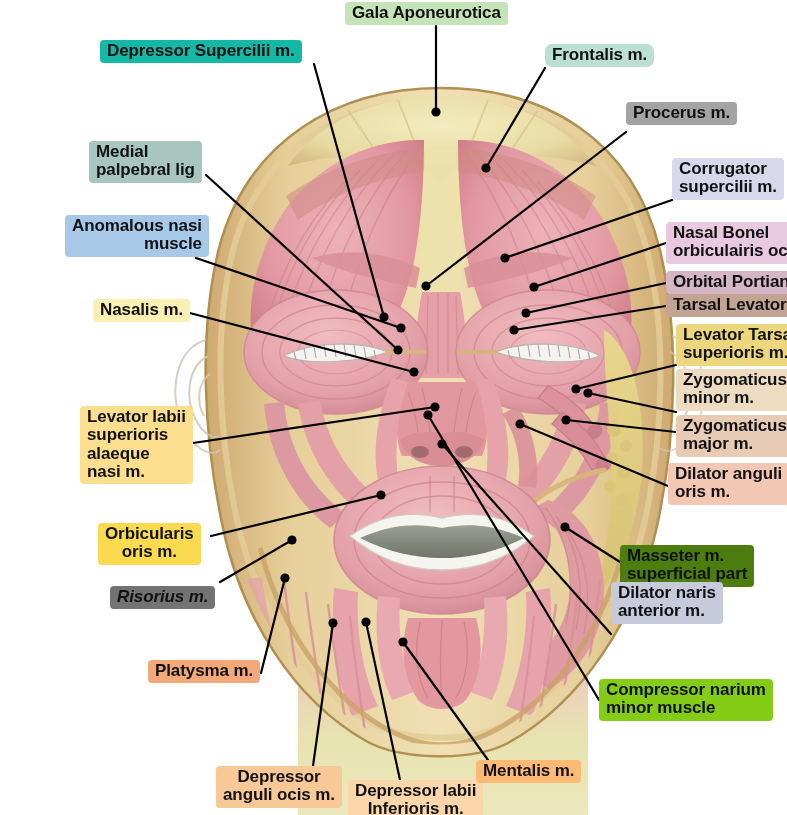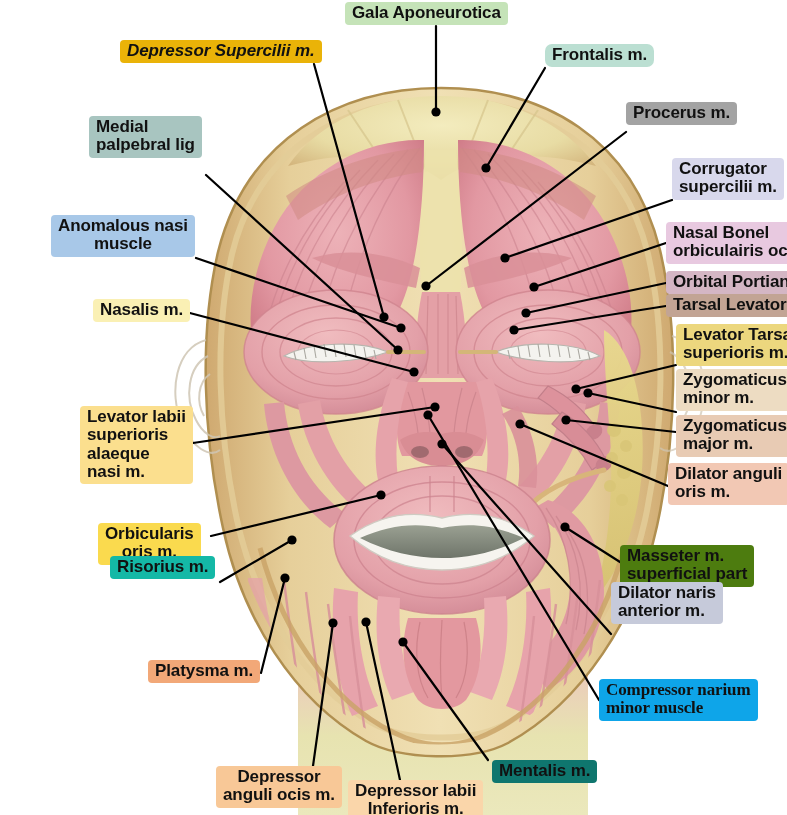--- a/index.html
+++ b/index.html
@@ -379,56 +379,56 @@
       <polyline points="265,766 285,623" fill="none" stroke="#000000" stroke-width="2.2" stroke-linejoin="round" stroke-linecap="round"></polyline>
       <circle cx="285" cy="623" r="4.6" fill="#000000"></circle>
       <polyline points="352,780 318,622" fill="none" stroke="#000000" stroke-width="2.2" stroke-linejoin="round" stroke-linecap="round"></polyline>
       <circle cx="318" cy="622" r="4.6" fill="#000000"></circle>
       <polyline points="440,760 355,642" fill="none" stroke="#000000" stroke-width="2.2" stroke-linejoin="round" stroke-linecap="round"></polyline>
       <circle cx="355" cy="642" r="4.6" fill="#000000"></circle>
     </svg>
 
   <div id="labels-layer">
       <div class="label ctr" style="left: 297px; top: 2px; background: rgb(197, 227, 184);">Gala Aponeurotica</div>
-      <div class="label" style="left: 72px; top: 40px; background: #eab308; font-style: italic;">Depressor Supercilii m.</div>
+      <div class="label" style="left: 52px; top: 40px; background: #14b8a6;">Depressor Supercilii m.</div>
       <div class="label" style="left: 497px; top: 44px; background: rgb(187, 223, 210); border-radius: 7px;">Frontalis m.</div>
       <div class="label" style="left: 578px; top: 102px; background: #a3a3a3;">Procerus m.</div>
       <div class="label" style="left: 624px; top: 158px; background: rgb(216, 216, 236);">Corrugator
 supercilii m.</div>
-      <div class="label" style="left: 41px; top: 116px; background: rgb(168, 197, 192);">Medial
+      <div class="label" style="left: 41px; top: 141px; background: rgb(168, 197, 192);">Medial
 palpebral lig</div>
       <div class="label" style="left: 618px; top: 222px; background: rgb(232, 201, 224);">Nasal Bonel
 orbiculairis oculi m.</div>
       <div class="label" style="left: 618px; top: 271px; background: rgb(212, 182, 196);">Orbital Portian</div>
       <div class="label" style="left: 618px; top: 294px; background: rgb(194, 164, 148);">Tarsal Levator</div>
-      <div class="label ctr" style="left: 3px; top: 215px; background: rgb(168, 200, 232);">Anomalous nasi
+      <div class="label ctr" style="left: 17px; top: 215px; background: rgb(168, 200, 232); text-align: right;">Anomalous nasi
 muscle</div>
       <div class="label" style="left: 45px; top: 299px; background: rgb(250, 240, 180);">Nasalis m.</div>
       <div class="label" style="left: 628px; top: 324px; background: rgb(236, 215, 126);">Levator Tarsal
 superioris m.</div>
       <div class="label" style="left: 628px; top: 369px; background: rgb(237, 220, 194);">Zygomaticus
 minor m.</div>
       <div class="label" style="left: 628px; top: 415px; background: rgb(232, 203, 180);">Zygomaticus
 major m.</div>
       <div class="label" style="left: 620px; top: 463px; background: rgb(242, 200, 180);">Dilator anguli
 oris m.</div>
       <div class="label" style="left: 32px; top: 406px; background: rgb(251, 223, 142);">Levator labii
 superioris
 alaeque
 nasi m.</div>
       <div class="label ctr" style="left: 50px; top: 523px; background: rgb(250, 218, 78);">Orbicularis
 oris m.</div>
-      <div class="label" style="left: 62px; top: 556px; background: #14b8a6;">Risorius m.</div>
+      <div class="label" style="left: 62px; top: 586px; background: #737373; font-style: italic;">Risorius m.</div>
       <div class="label" style="left: 572px; top: 545px; background: #4d7c0f;">Masseter m.
 superficial part</div>
       <div class="label" style="left: 563px; top: 582px; background: rgb(198, 202, 218);">Dilator naris
 anterior m.</div>
-      <div class="label" style="left: 551px; top: 679px; background: #0ea5e9; font-family: Liberation Serif, serif;">Compressor narium
+      <div class="label" style="left: 551px; top: 679px; background: #84cc16;">Compressor narium
 minor muscle</div>
       <div class="label" style="left: 100px; top: 660px; background: rgb(242, 168, 120);">Platysma m.</div>
       <div class="label ctr" style="left: 168px; top: 766px; background: rgb(248, 200, 151);">Depressor
 anguli ocis m.</div>
       <div class="label ctr" style="left: 300px; top: 780px; background: rgb(250, 214, 170);">Depressor labii
 Inferioris m.</div>
-      <div class="label" style="left: 444px; top: 760px; background: #0f766e;">Mentalis m.</div>
+      <div class="label" style="left: 428px; top: 760px; background: #fdba74;">Mentalis m.</div>
     </div>
 
 </div>
 
 </body></html>

